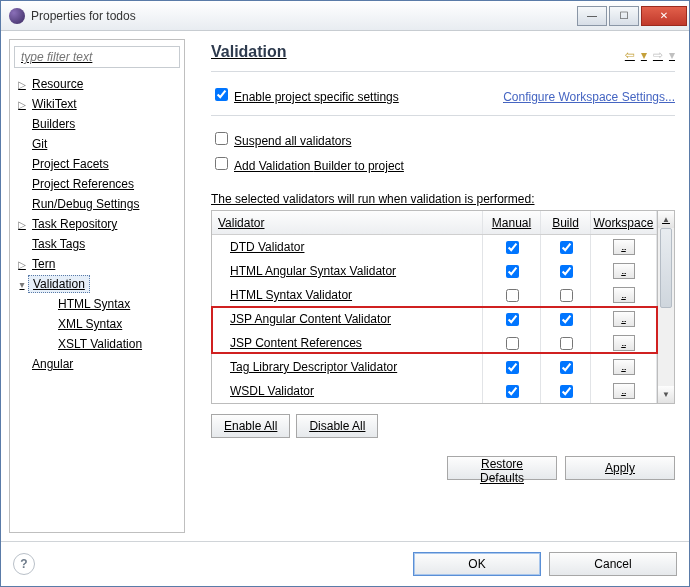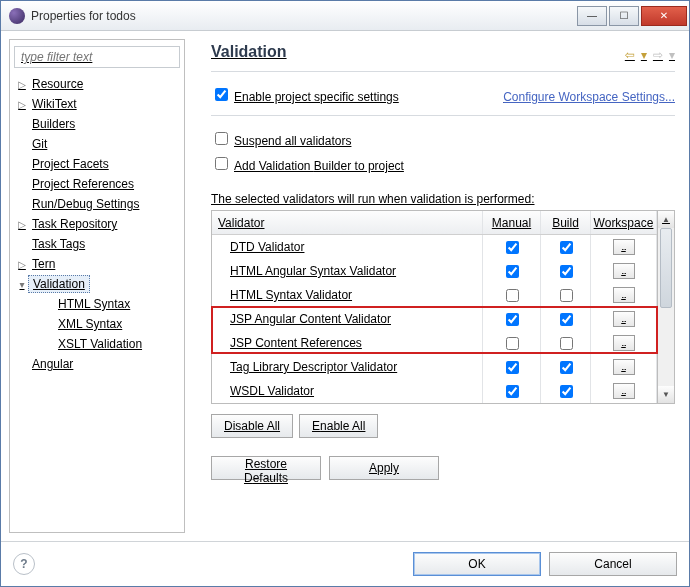--- a/index.html
+++ b/index.html
@@ -42,21 +42,21 @@
   .td.col-v { padding-left: 18px; }
   .settings-btn { width: 22px; height: 16px; border: 1px solid #9a9a9a; background: linear-gradient(#fdfdfd,#e7e7e7); font-size: 9px; display: flex; align-items: center; justify-content: center; letter-spacing: -1px; }
   .vscroll { width: 17px; border: 1px solid #bcbcbc; border-left: none; background: #f0f0f0; position: relative; }
   .vscroll .up, .vscroll .down { height: 17px; background: linear-gradient(#fdfdfd,#e3e3e3); display: flex; align-items: center; justify-content: center; font-size: 8px; color: #555; }
   .vscroll .down { position: absolute; bottom: 0; width: 100%; }
   .vscroll .thumb { position: absolute; top: 17px; left: 2px; right: 2px; height: 80px; background: linear-gradient(#e8ecf0,#cfd6dd); border: 1px solid #b4bcc5; border-radius: 2px; }
   .highlight-box { position: absolute; border: 2px solid #d02020; pointer-events: none; }
   .table-container { position: relative; }
   .ctl-row { display: flex; gap: 6px; margin-top: 10px; }
   .btn { height: 24px; padding: 0 12px; border: 1px solid #a7a7a7; background: linear-gradient(#fdfdfd,#e6e9ec); cursor: default; }
-  .footer-row { display: flex; gap: 8px; justify-content: flex-start; margin-top: 18px; }
+  .footer-row { display: flex; gap: 8px; justify-content: flex-end; margin-top: 18px; }
   .footer-row .btn { width: 110px; }
   .dialog-footer { border-top: 1px solid #d0d4d8; padding: 10px 12px; display: flex; align-items: center; }
   .help-icon { width: 22px; height: 22px; border: 1px solid #b9c0c8; border-radius: 50%; display: flex; align-items: center; justify-content: center; color: #6e7b8a; font-weight: 600; }
   .dialog-footer .btns { margin-left: auto; display: flex; gap: 8px; }
   .dialog-footer .btn { width: 128px; }
   .btn.default { border: 1px solid #5a8fd6; box-shadow: 0 0 0 1px #a8c6ec inset; }
   .u { text-decoration: underline; }
 </style>
 </head>
 <body>
@@ -265,22 +265,22 @@
           <div class="vscroll">
             <div class="up">▲</div>
             <div class="thumb"></div>
             <div class="down">▼</div>
           </div>
         </div>
         <div id="hlbox" class="highlight-box" style="top: 96px; left: 0px; right: 17px; height: 48px;"></div>
       </div>
 
       <div class="ctl-row">
+        <button class="btn"><span></span><span class="u">E</span><span>nable All</span></button>
         <button class="btn"><span></span><span class="u">D</span><span>isable All</span></button>
-        <button class="btn"><span></span><span class="u">E</span><span>nable All</span></button>
       </div>
 
       <div class="footer-row">
         <button class="btn"><span>Restore </span><span class="u">D</span><span>efaults</span></button>
         <button class="btn"><span class="u">A</span><span>pply</span></button>
       </div>
     </div>
   </div>
 
   <div class="dialog-footer">

